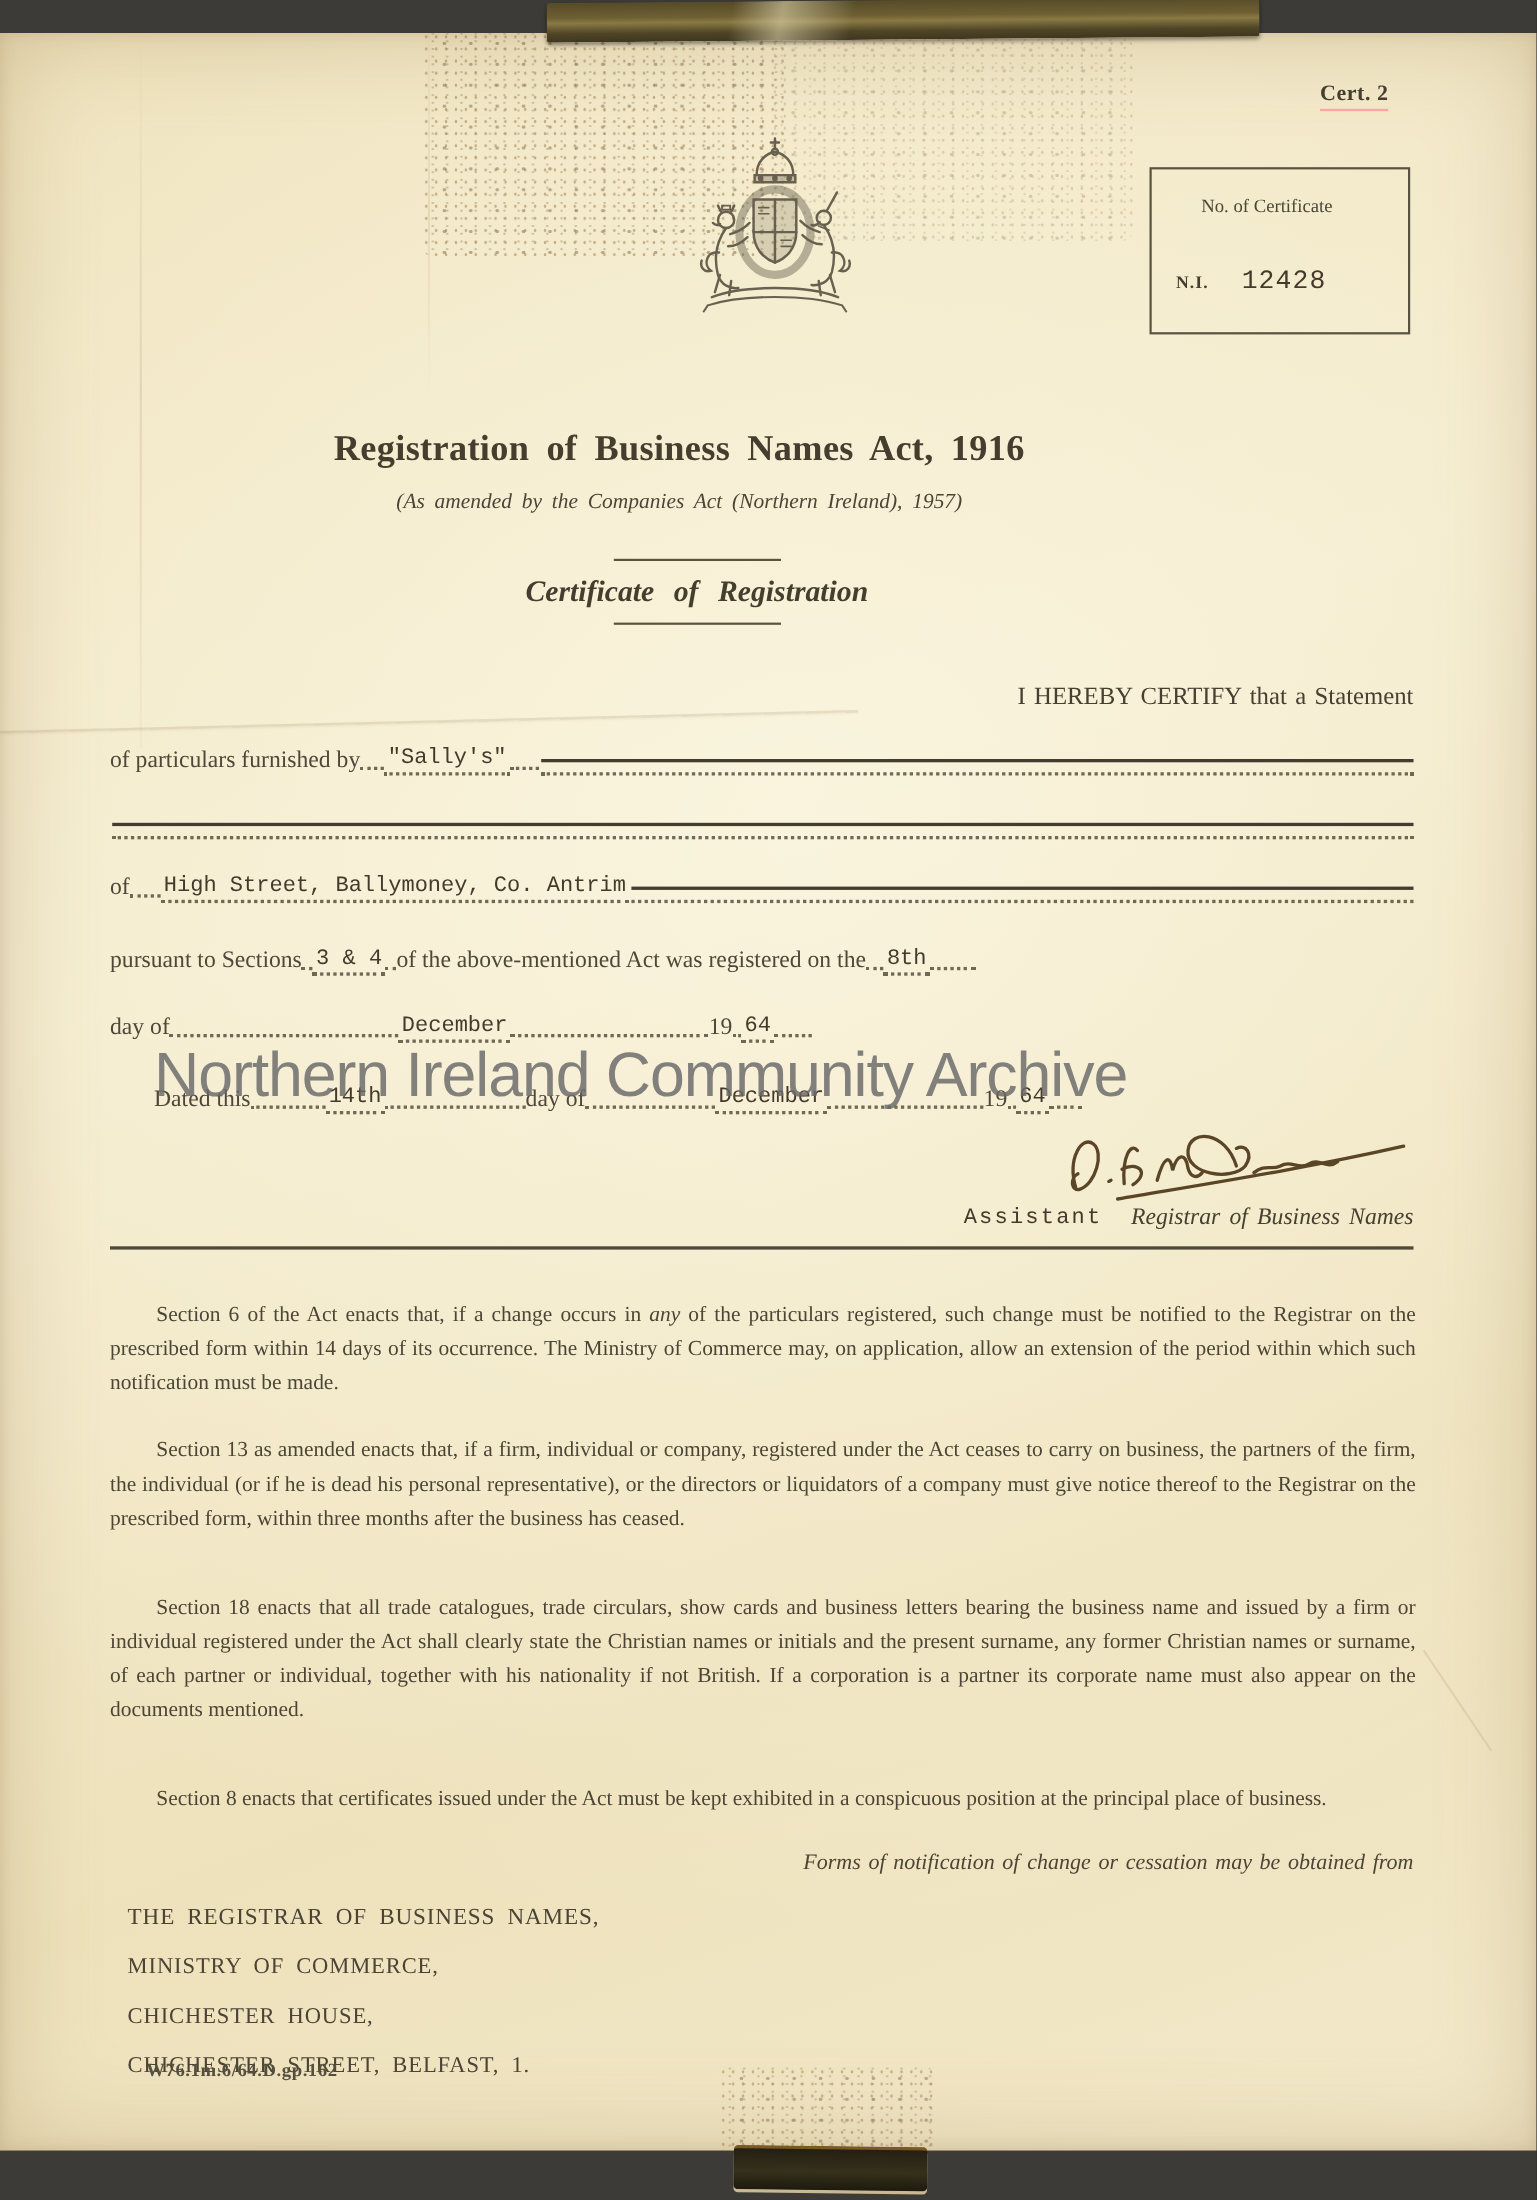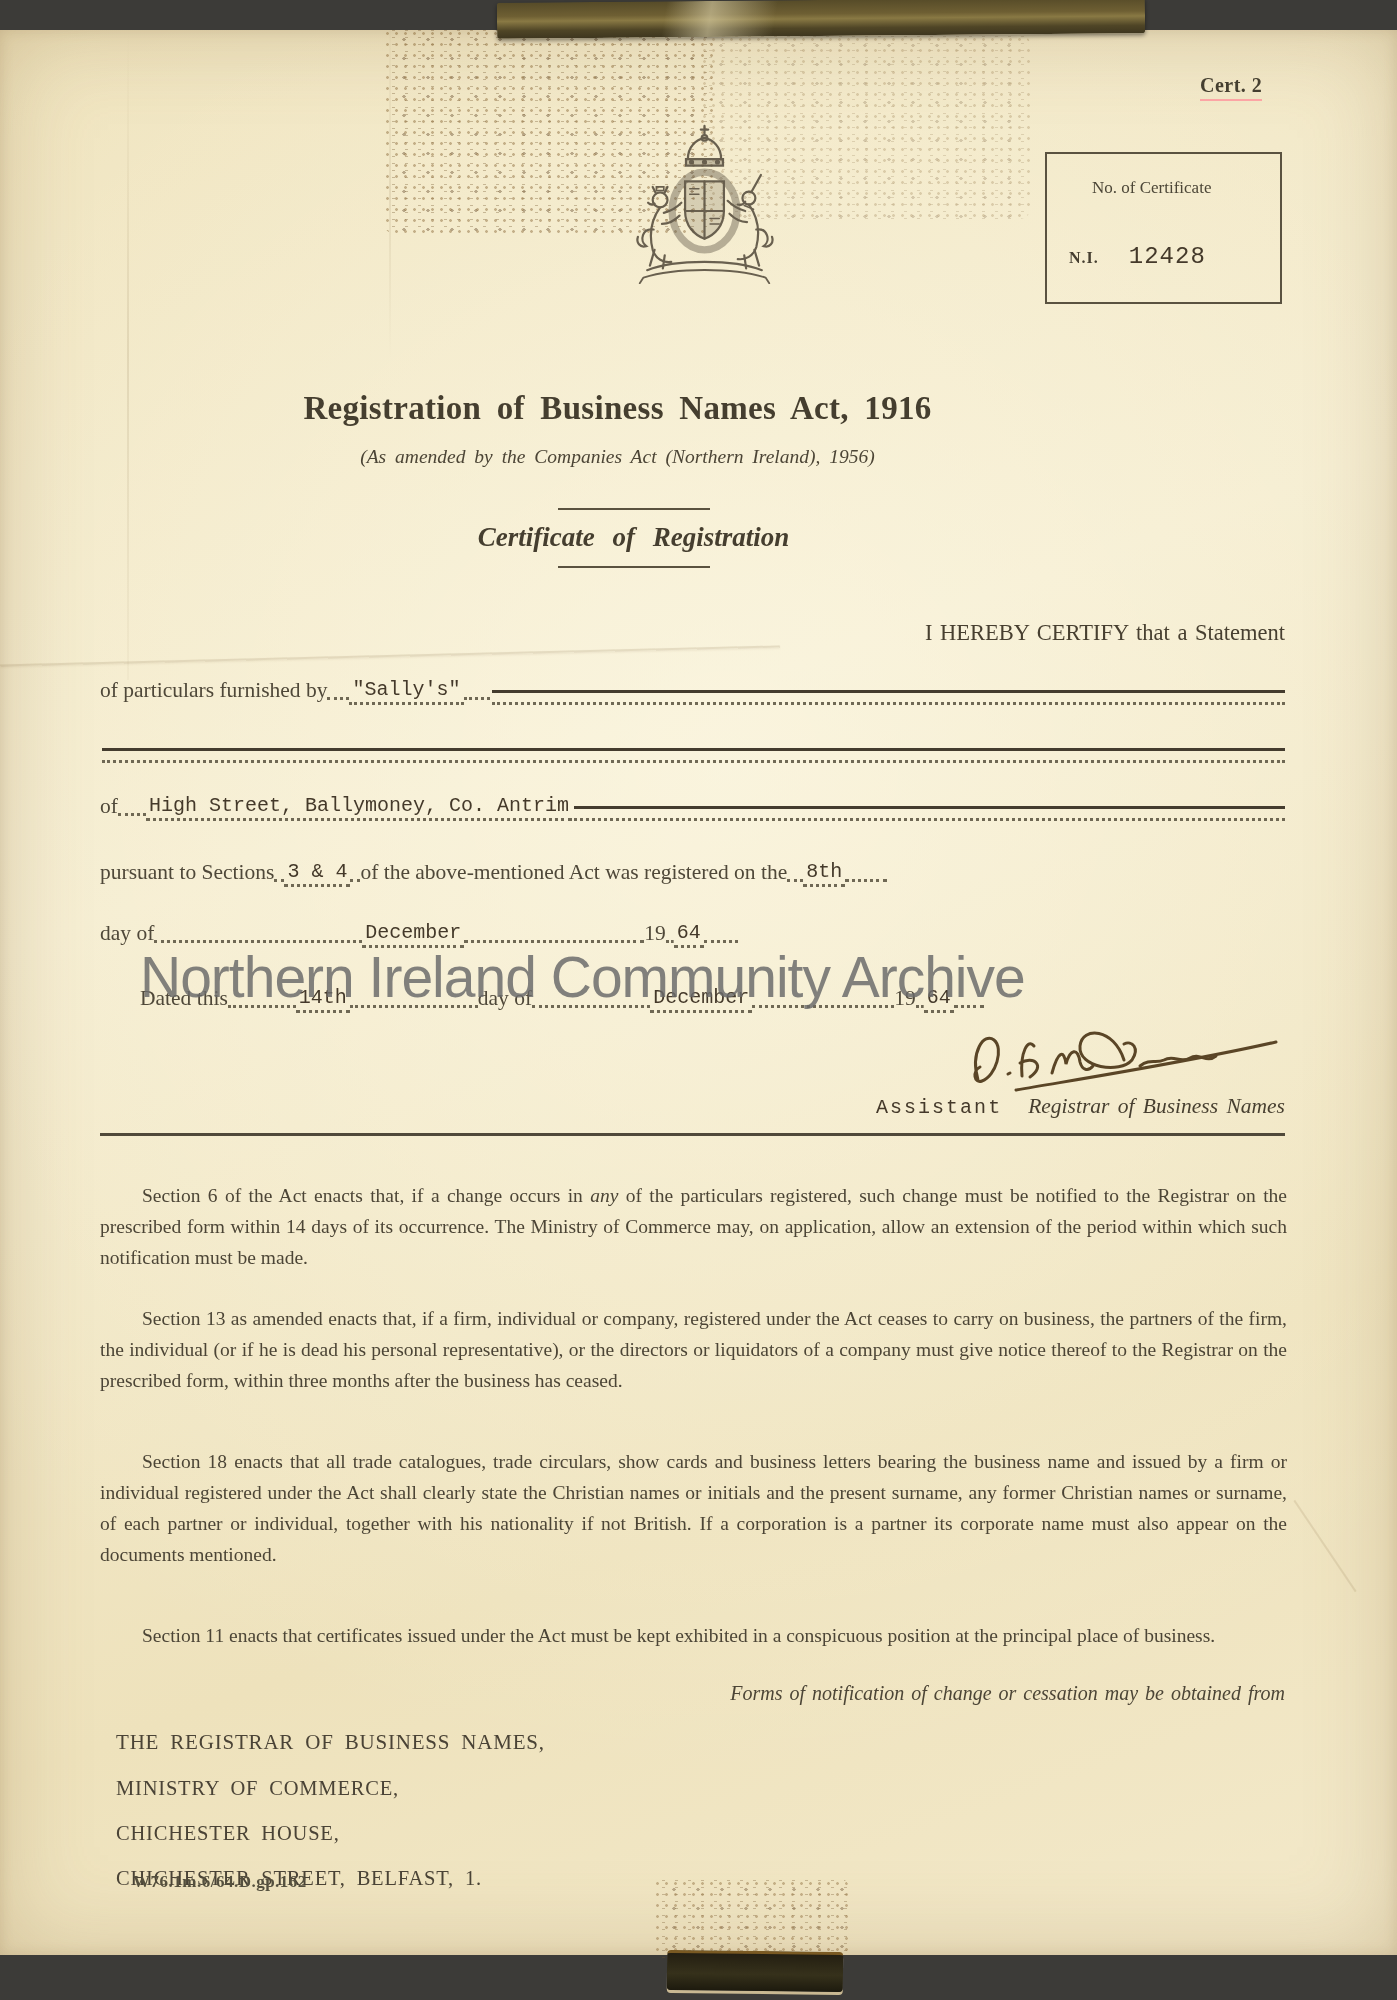--- a/index.html
+++ b/index.html
@@ -140,21 +140,21 @@
     <path d="M148,93 c10,14 12,30 8,46 c-3,10 -12,14 -20,13"></path>
     <path d="M144,100 c-8,-2 -14,-6 -19,-11 M146,112 c-8,0 -14,-4 -19,-9"></path>
     <path d="M154,142 l5,17 M143,148 l2,14"></path>
     <path d="M156,120 c12,-2 16,12 8,18 c7,2 11,-4 9,-10"></path>
 
     <path d="M38,164 c30,-12 94,-12 124,0"></path>
     <path d="M34,172 c34,-11 98,-11 132,0 M34,172 l-4,6 M166,172 l4,6" stroke-width="2"></path>
   </svg>
 
   <div class="title">Registration of Business Names Act, 1916</div>
-  <div class="subtitle">(As amended by the Companies Act (Northern Ireland), 1956)</div>
+  <div class="subtitle">(As amended by the Companies Act (Northern Ireland), 1957)</div>
   <div class="doctype-wrap">
     <div class="minirule"></div>
     <div class="doctype">Certificate of Registration</div>
     <div class="minirule"></div>
   </div>
 
   <div class="certify-lead">I HEREBY CERTIFY that a Statement</div>
 
   <div class="frow row-a">
     <span class="plabel">of particulars furnished by</span>
@@ -227,21 +227,21 @@
   <div class="signatory">
     <span class="sig-title">Assistant</span>
     <span class="sig-role">Registrar of Business Names</span>
   </div>
 
   <div class="rule-div"></div>
 
   <p class="note note-6"><span>Section 6 of the Act enacts that, if a change occurs in </span><i>any</i><span> of the particulars registered, such change must be notified to the Registrar on the prescribed form within 14 days of its occurrence. The Ministry of Commerce may, on application, allow an extension of the period within which such notification must be made.</span></p>
   <p class="note note-13">Section 13 as amended enacts that, if a firm, individual or company, registered under the Act ceases to carry on business, the partners of the firm, the individual (or if he is dead his personal representative), or the directors or liquidators of a company must give notice thereof to the Registrar on the prescribed form, within three months after the business has ceased.</p>
   <p class="note note-18">Section 18 enacts that all trade catalogues, trade circulars, show cards and business letters bearing the business name and issued by a firm or individual registered under the Act shall clearly state the Christian names or initials and the present surname, any former Christian names or surname, of each partner or individual, together with his nationality if not British. If a corporation is a partner its corporate name must also appear on the documents mentioned.</p>
-  <p class="note note-11">Section 11 enacts that certificates issued under the Act must be kept exhibited in a conspicuous position at the principal place of business.</p>
+  <p class="note note-11">Section 8 enacts that certificates issued under the Act must be kept exhibited in a conspicuous position at the principal place of business.</p>
 
   <div class="forms-note">Forms of notification of change or cessation may be obtained from</div>
   <div class="addr addr-0">THE REGISTRAR OF BUSINESS NAMES,</div>
   <div class="addr addr-1">MINISTRY OF COMMERCE,</div>
   <div class="addr addr-2">CHICHESTER HOUSE,</div>
   <div class="addr addr-3">CHICHESTER STREET, BELFAST, 1.</div>
   <div class="print-code">W76.1m.6/64.D.gp.162</div>
 
   <div class="tape-top"></div>
   <div class="speckle stain-bottom"></div>

